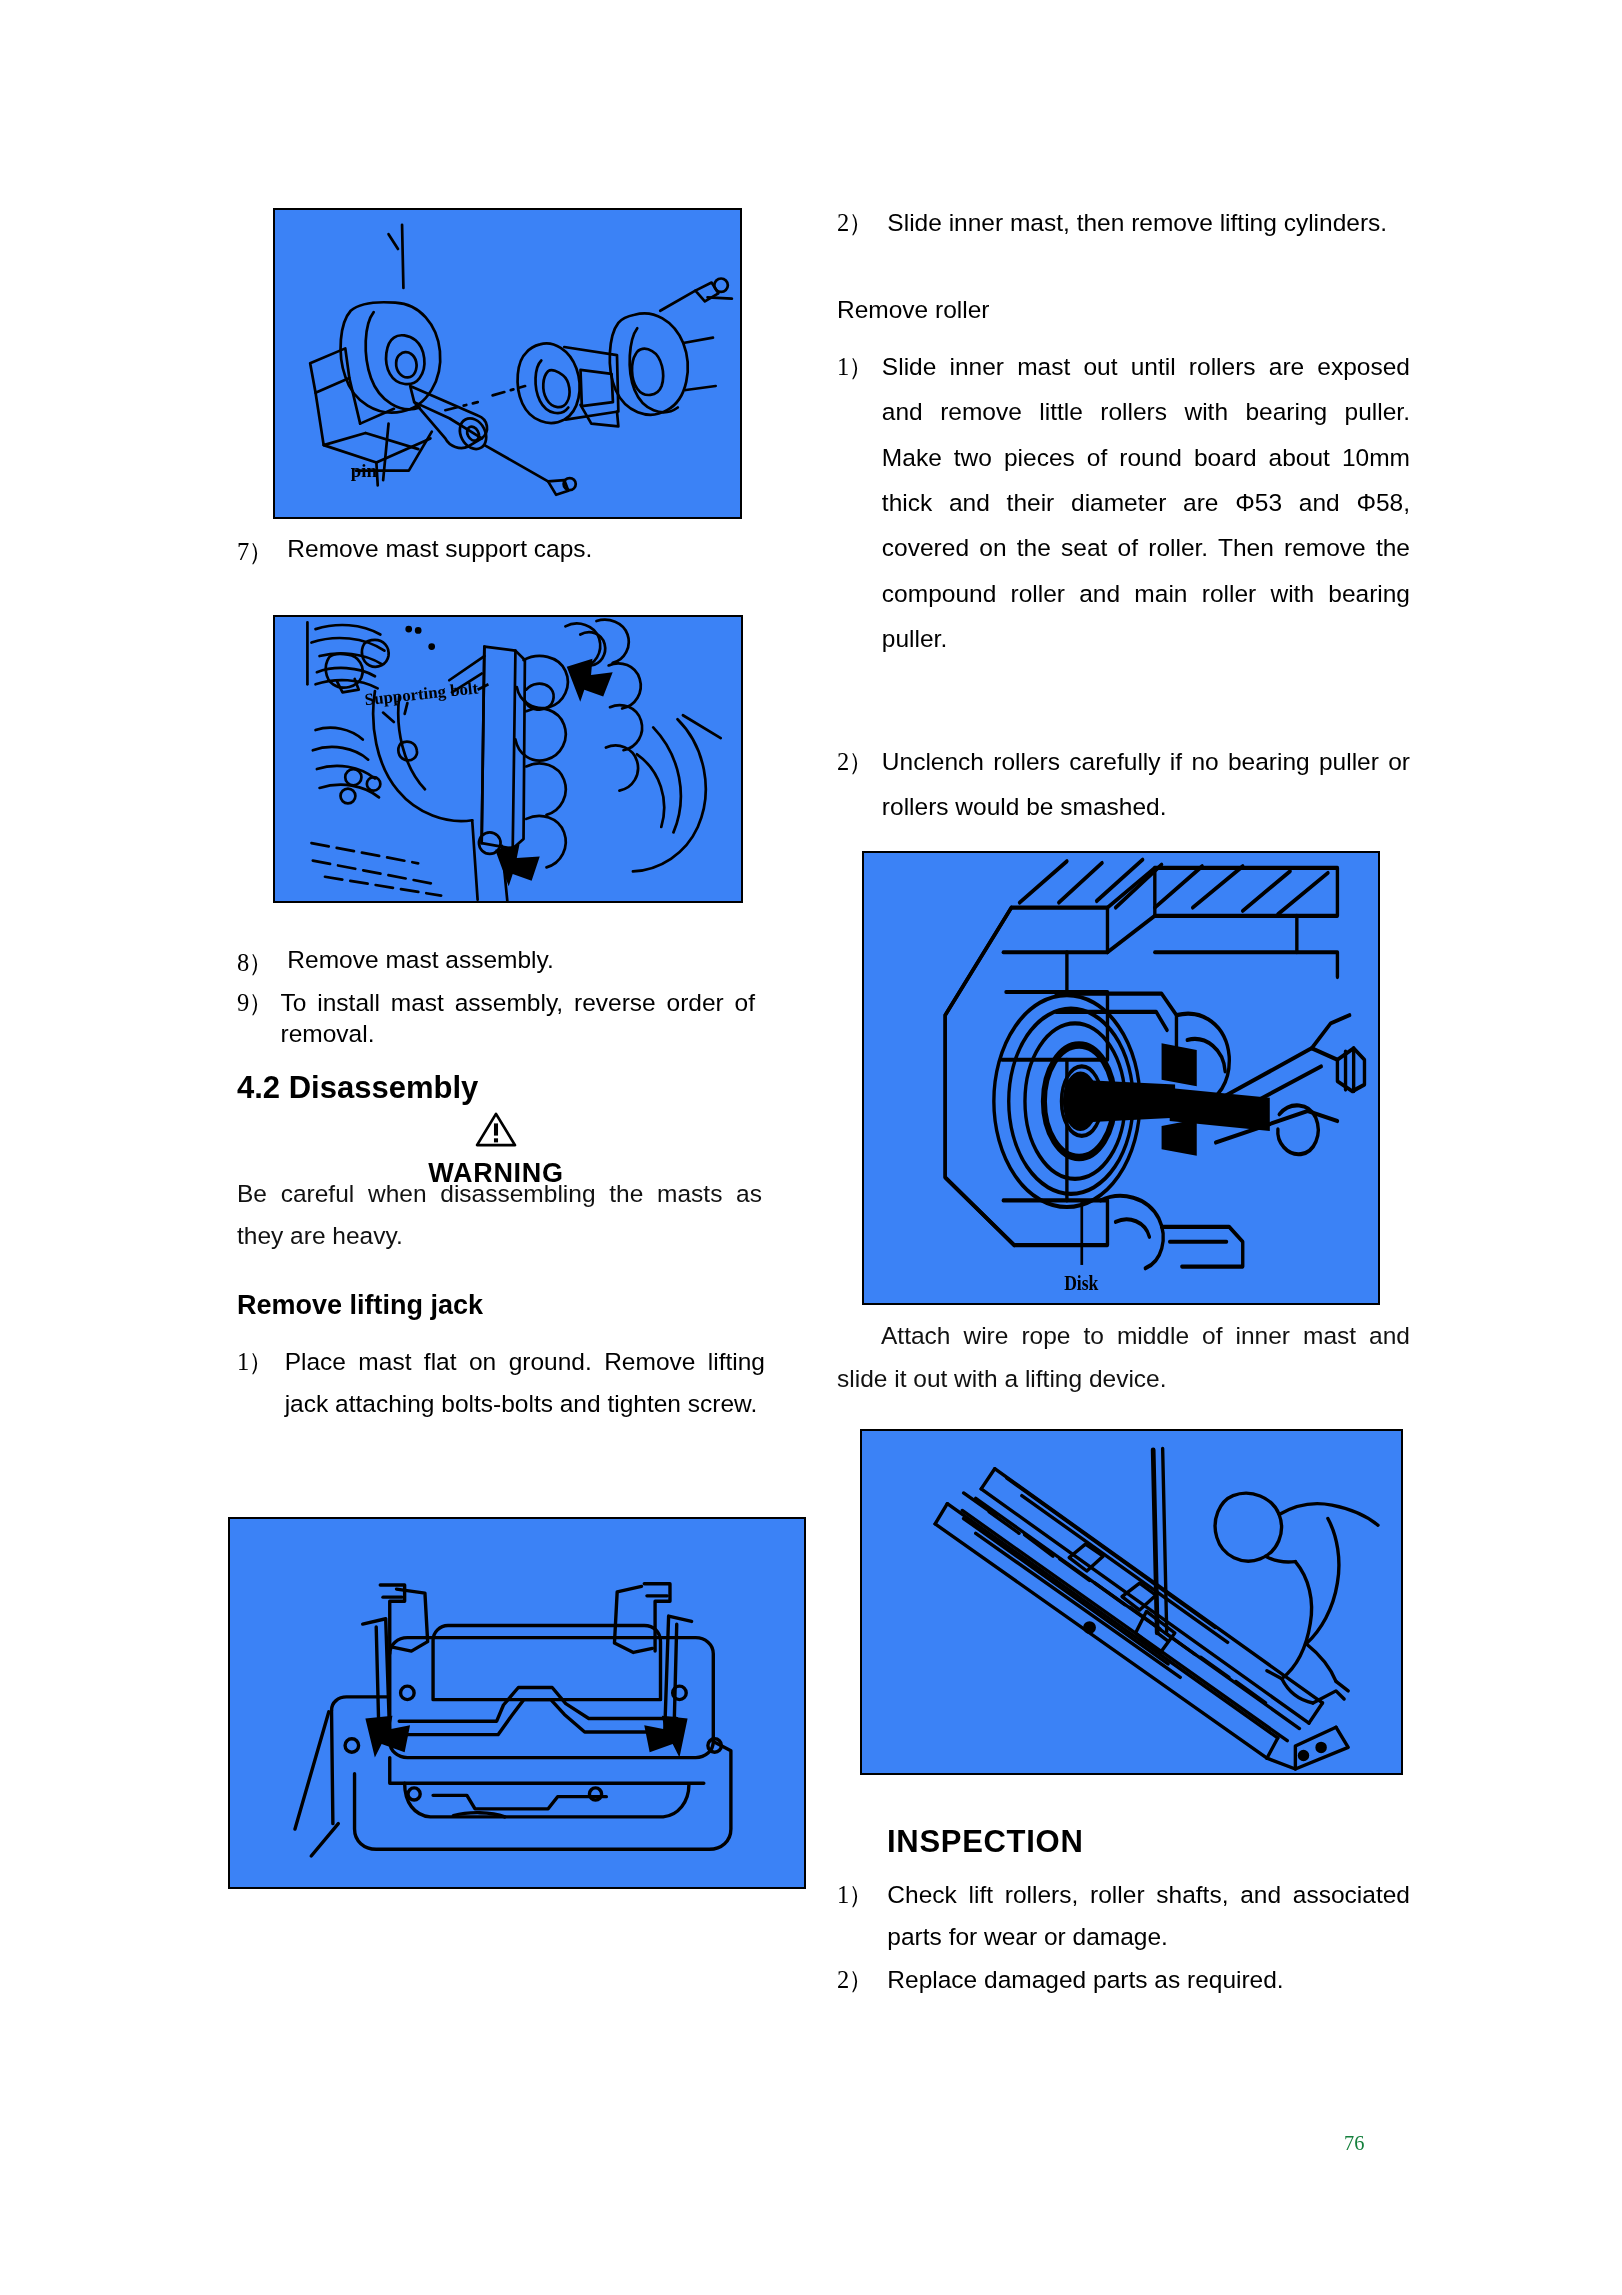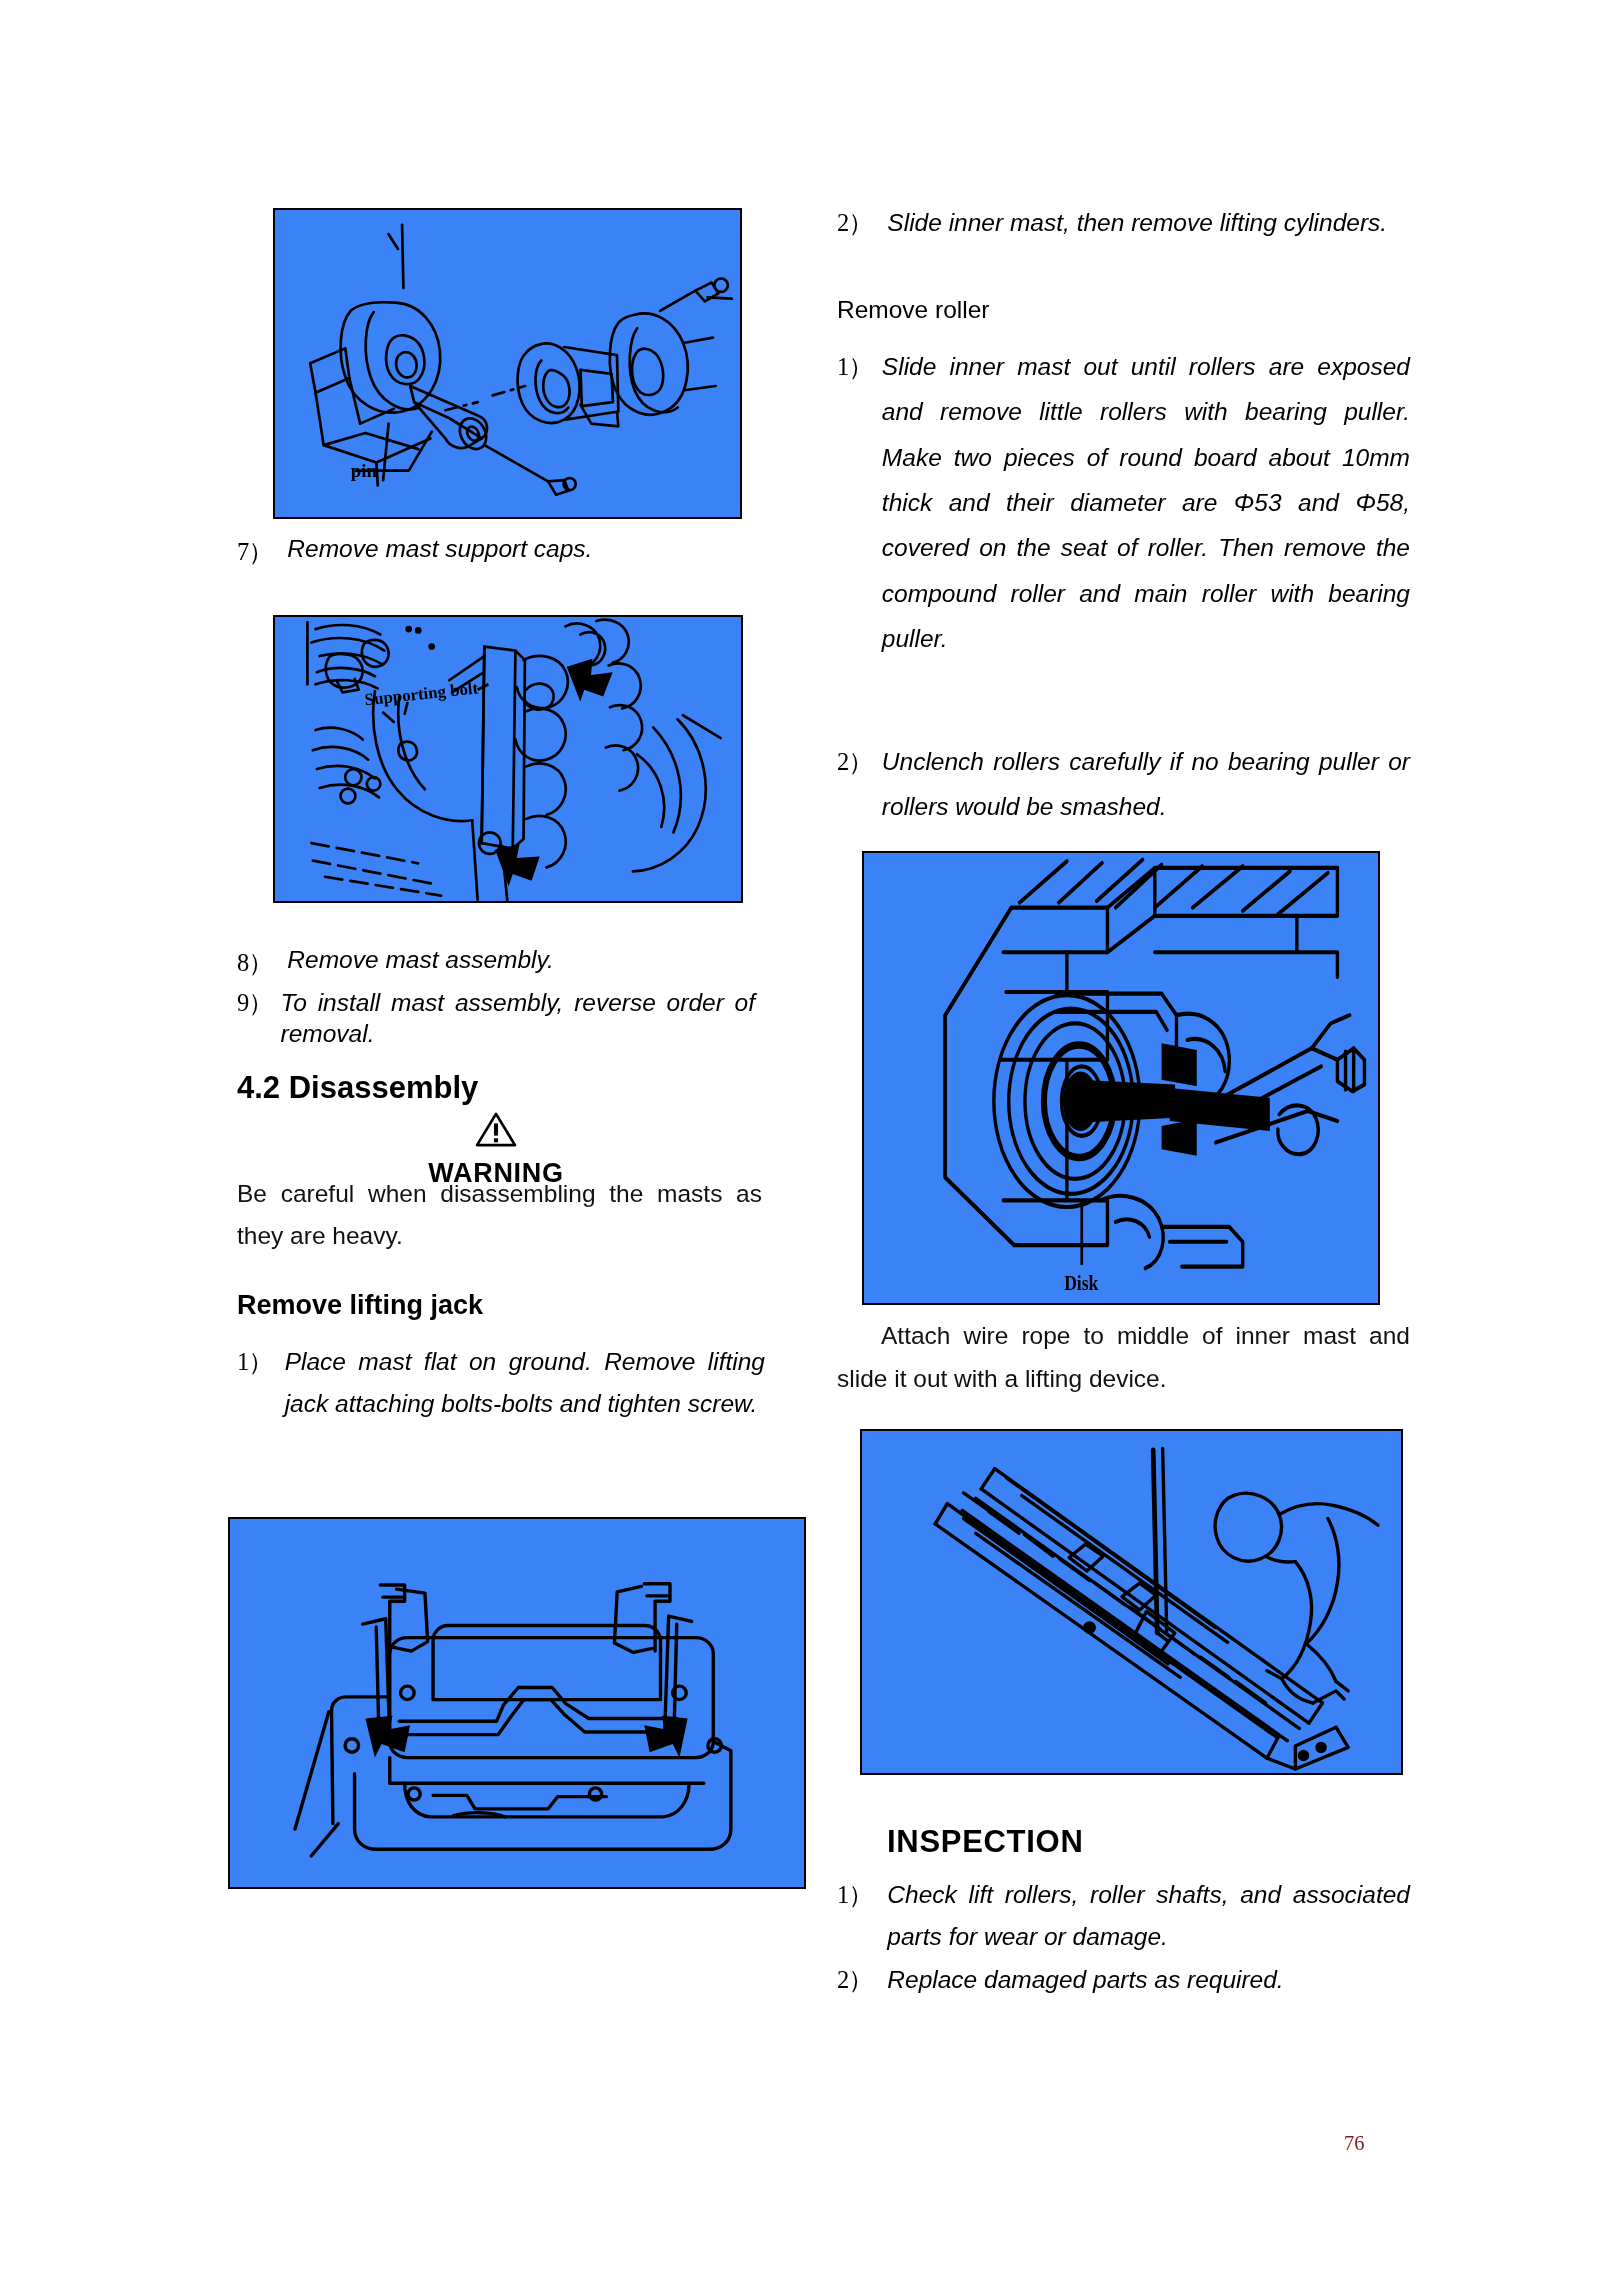--- a/index.html
+++ b/index.html
@@ -41,21 +41,20 @@
   .item .marker {
     flex: 0 0 auto;
     white-space: nowrap;
     font-family: "Liberation Serif", serif;
     font-size: 24.5px;
     letter-spacing: -0.7px;
   }
   .item .body {
     flex: 1 1 auto;
     font-family: "Liberation Sans", sans-serif;
-    font-style: italic;
   }
 
   
   .h-bold {
     font-size: 31px;
     font-weight: bold;
     margin: 0;
     letter-spacing: 0px;
   }
   .h-plain {
@@ -89,21 +88,21 @@
   .warn-text {
     font-size: 27px;
     font-weight: bold;
     letter-spacing: 0.7px;
   }
 
   .pagenum {
     position: absolute;
     font-size: 20.4px;
     font-family: "Liberation Serif", serif;
-    color: #7f1d1d;
+    color: #15803d;
   }
 </style>
 </head>
 <body>
 
 <div id="page">
 
   <div class="figbox" style="left:273px; top:208px; width:469px; height:311px;">
     <svg viewBox="0 0 688 457" preserveAspectRatio="none">
       <g fill="none" stroke="#000" stroke-width="4" stroke-linecap="round" stroke-linejoin="round">

